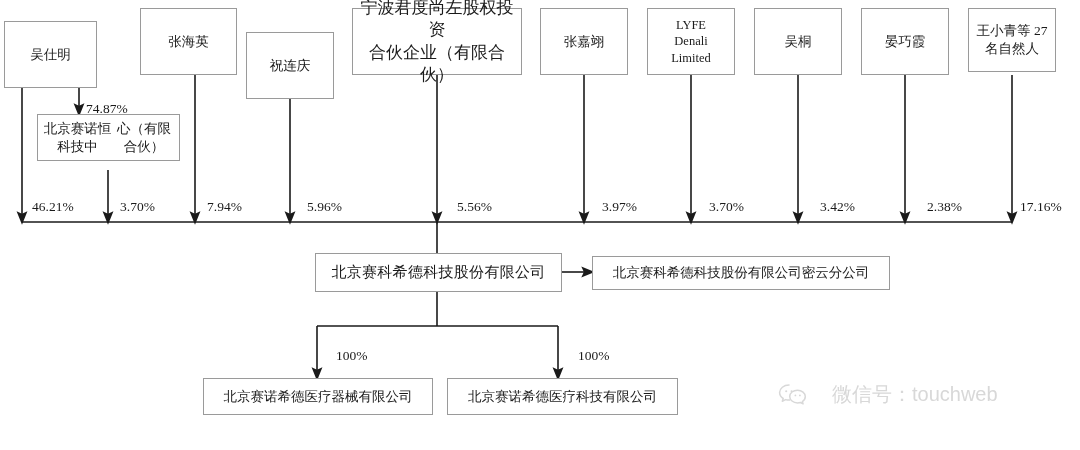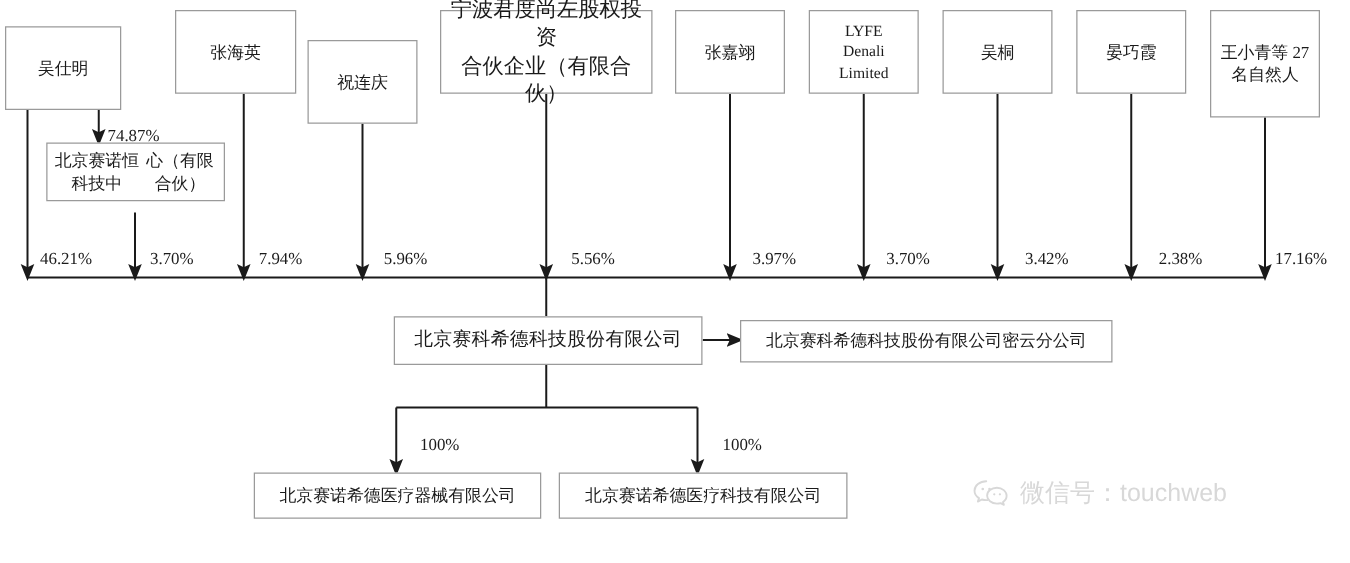--- a/index.html
+++ b/index.html
@@ -52,21 +52,21 @@
     white-space: nowrap;
     z-index: 4;
     font-family: "Liberation Serif", "DejaVu Serif", serif;
   }
   #watermark {
     position: absolute;
     left: 778px;
     top: 381px;
     display: flex;
     align-items: center;
-    gap: 8px;
+    gap: 24px;
     color: #d6d6d6;
     font-size: 20px;
     font-family: "Liberation Sans", sans-serif;
     z-index: 5;
     white-space: nowrap;
   }
   #watermark .wm-text { color: #d8d8d8; }
   #watermark svg { display: block; }
 </style>
 </head>
@@ -138,21 +138,21 @@
   </div>
 
   <div class="node shareholder" style="left:861px; top:8px; width:88px; height:67px;">
     <span>晏巧霞</span>
   </div>
 
   <div class="node shareholder" style="left:754px; top:8px; width:88px; height:67px;">
     <span>吴桐</span>
   </div>
 
-  <div class="node shareholder" style="left:968px; top:8px; width:88px; height:86px; flex-direction:column;">
+  <div class="node shareholder" style="left:968px; top:8px; width:88px; height:64px; flex-direction:column;">
     <span>王小青等 27</span>
     <span>名自然人</span>
   </div>
 
   <div class="node holdco" style="left:37px; top:114px; width:143px; height:47px; flex-direction:row;">
     <span>北京赛诺恒科技中</span>
     <span>心（有限合伙）</span>
   </div>
 
   <div class="node mainco" style="left:315px; top:253px; width:247px; height:39px;">

